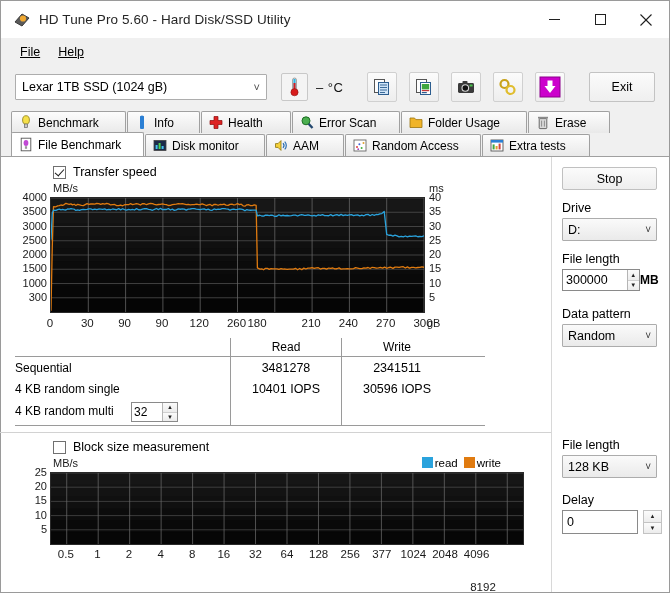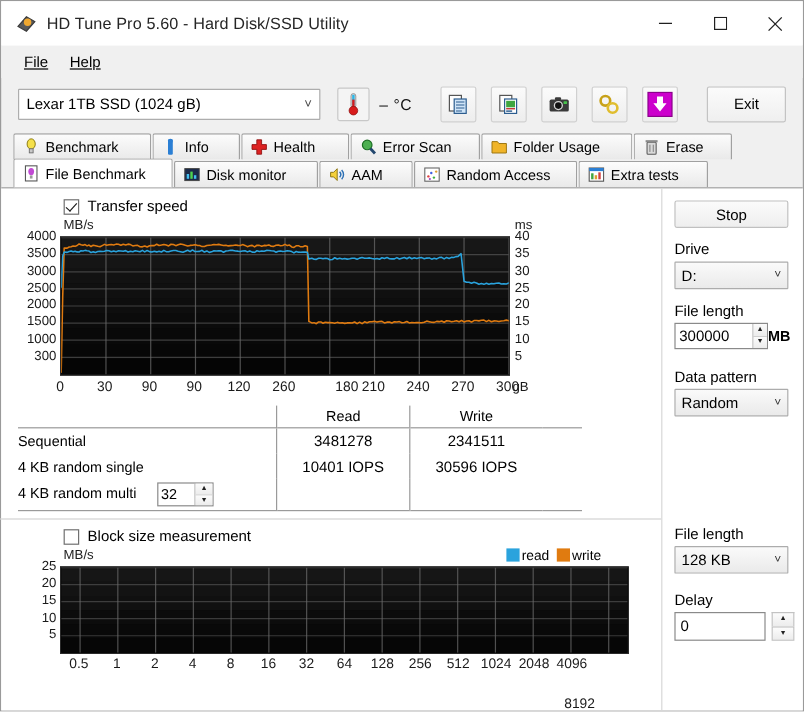--- a/index.html
+++ b/index.html
@@ -421,21 +421,21 @@
             <div class="ytick-r" style="top: 8px; left: 414px;">40</div>
           </div>
 
         <div id="c1-xl">
             <div class="xtick" style="left: 20px; width: 30px; top: 134px;">0</div>
             <div class="xtick" style="left: 57.3px; width: 30px; top: 134px;">30</div>
             <div class="xtick" style="left: 94.6px; width: 30px; top: 134px;">90</div>
             <div class="xtick" style="left: 131.9px; width: 30px; top: 134px;">90</div>
             <div class="xtick" style="left: 169.2px; width: 30px; top: 134px;">120</div>
             <div class="xtick" style="left: 206.5px; width: 30px; top: 134px;">260</div>
-            <div class="xtick" style="left: 259px; width: 30px; top: 134px;">180</div>
+            <div class="xtick" style="left: 227px; width: 30px; top: 134px;">180</div>
             <div class="xtick" style="left: 281.1px; width: 30px; top: 134px;">210</div>
             <div class="xtick" style="left: 318.4px; width: 30px; top: 134px;">240</div>
             <div class="xtick" style="left: 355.7px; width: 30px; top: 134px;">270</div>
             <div class="xtick" style="left: 393px; width: 30px; top: 134px;">300</div>
           </div>
 
         <div class="plot" style="left:35px;top:13px;width:375px;height:116px;">
           <svg id="chart1" width="373" height="114" viewBox="0 0 373 114" style="display:block">
               <rect x="0" y="0" width="373" height="114" fill="#000000"></rect>
               <rect x="0" y="0" width="373" height="12.666666666666666" fill="#ffffff" fill-opacity="0.09"></rect>
@@ -544,21 +544,21 @@
             <div class="xtick" style="left: 32.8px; width: 36px; top: 90px;">0.5</div>
             <div class="xtick" style="left: 64.4px; width: 36px; top: 90px;">1</div>
             <div class="xtick" style="left: 96px; width: 36px; top: 90px;">2</div>
             <div class="xtick" style="left: 127.6px; width: 36px; top: 90px;">4</div>
             <div class="xtick" style="left: 159.2px; width: 36px; top: 90px;">8</div>
             <div class="xtick" style="left: 190.8px; width: 36px; top: 90px;">16</div>
             <div class="xtick" style="left: 222.4px; width: 36px; top: 90px;">32</div>
             <div class="xtick" style="left: 254px; width: 36px; top: 90px;">64</div>
             <div class="xtick" style="left: 285.6px; width: 36px; top: 90px;">128</div>
             <div class="xtick" style="left: 317.2px; width: 36px; top: 90px;">256</div>
-            <div class="xtick" style="left: 348.8px; width: 36px; top: 90px;">512</div>
+            <div class="xtick" style="left: 348.8px; width: 36px; top: 90px;">377</div>
             <div class="xtick" style="left: 380.4px; width: 36px; top: 90px;">1024</div>
             <div class="xtick" style="left: 412px; width: 36px; top: 90px;">2048</div>
             <div class="xtick" style="left: 443.6px; width: 36px; top: 90px;">4096</div>
             <div class="xtick" style="left: 450px; width: 36px; top: 90px; margin-top: 33px;">8192</div>
           </div>
 
         <div class="plot" style="left:35px;top:13px;width:474px;height:73px;">
           <svg id="chart2" width="472" height="71" viewBox="0 0 472 71" style="display:block">
               <rect x="0" y="0" width="472" height="71" fill="#000000"></rect>
               <rect x="0" y="0" width="472" height="11.833333333333334" fill="#ffffff" fill-opacity="0.085"></rect>

